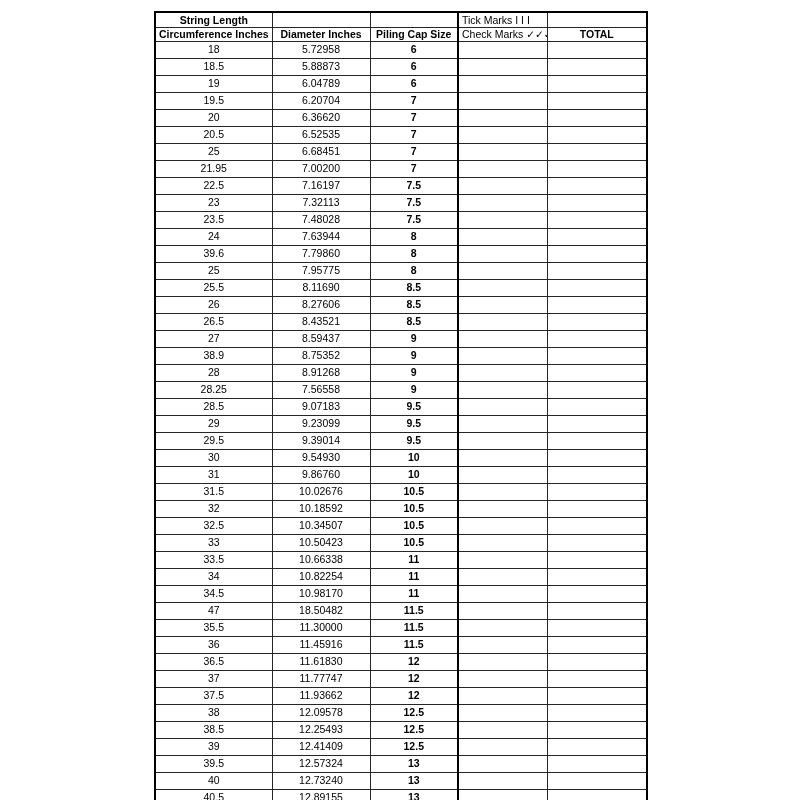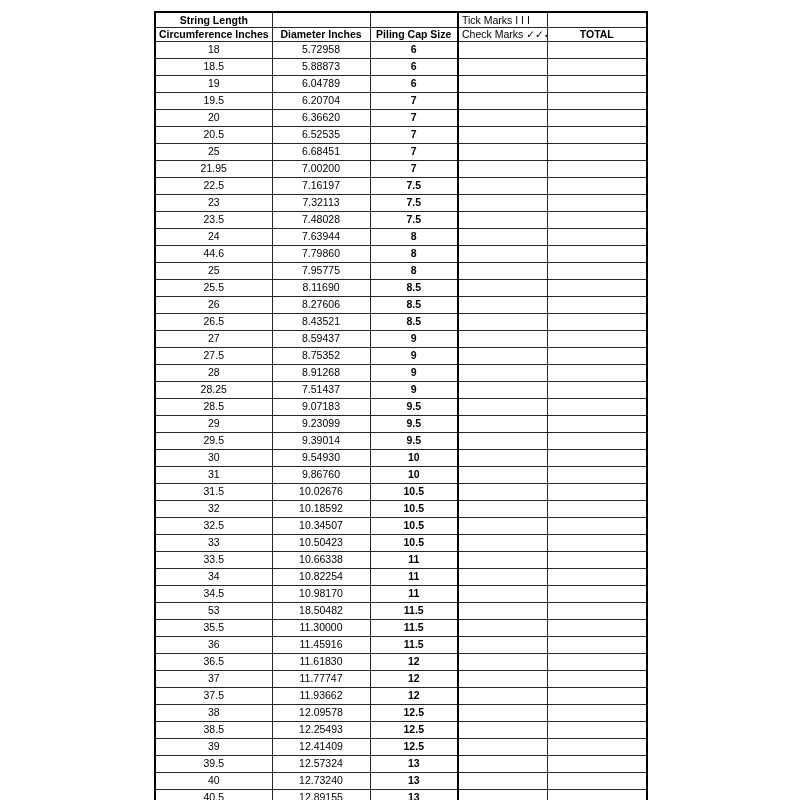--- a/index.html
+++ b/index.html
@@ -132,21 +132,21 @@
           <td></td>
         </tr>
         <tr>
           <td>24</td>
           <td>7.63944</td>
           <td class="bold">8</td>
           <td></td>
           <td></td>
         </tr>
         <tr>
-          <td>44.6</td>
+          <td>39.6</td>
           <td>7.79860</td>
           <td class="bold">8</td>
           <td></td>
           <td></td>
         </tr>
         <tr>
           <td>25</td>
           <td>7.95775</td>
           <td class="bold">8</td>
           <td></td>
@@ -174,36 +174,36 @@
           <td></td>
         </tr>
         <tr>
           <td>27</td>
           <td>8.59437</td>
           <td class="bold">9</td>
           <td></td>
           <td></td>
         </tr>
         <tr>
-          <td>27.5</td>
+          <td>38.9</td>
           <td>8.75352</td>
           <td class="bold">9</td>
           <td></td>
           <td></td>
         </tr>
         <tr>
           <td>28</td>
           <td>8.91268</td>
           <td class="bold">9</td>
           <td></td>
           <td></td>
         </tr>
         <tr>
           <td>28.25</td>
-          <td>7.51437</td>
+          <td>7.56558</td>
           <td class="bold">9</td>
           <td></td>
           <td></td>
         </tr>
         <tr>
           <td>28.5</td>
           <td>9.07183</td>
           <td class="bold">9.5</td>
           <td></td>
           <td></td>
@@ -279,21 +279,21 @@
           <td></td>
         </tr>
         <tr>
           <td>34.5</td>
           <td>10.98170</td>
           <td class="bold">11</td>
           <td></td>
           <td></td>
         </tr>
         <tr>
-          <td>53</td>
+          <td>47</td>
           <td>18.50482</td>
           <td class="bold">11.5</td>
           <td></td>
           <td></td>
         </tr>
         <tr>
           <td>35.5</td>
           <td>11.30000</td>
           <td class="bold">11.5</td>
           <td></td>

